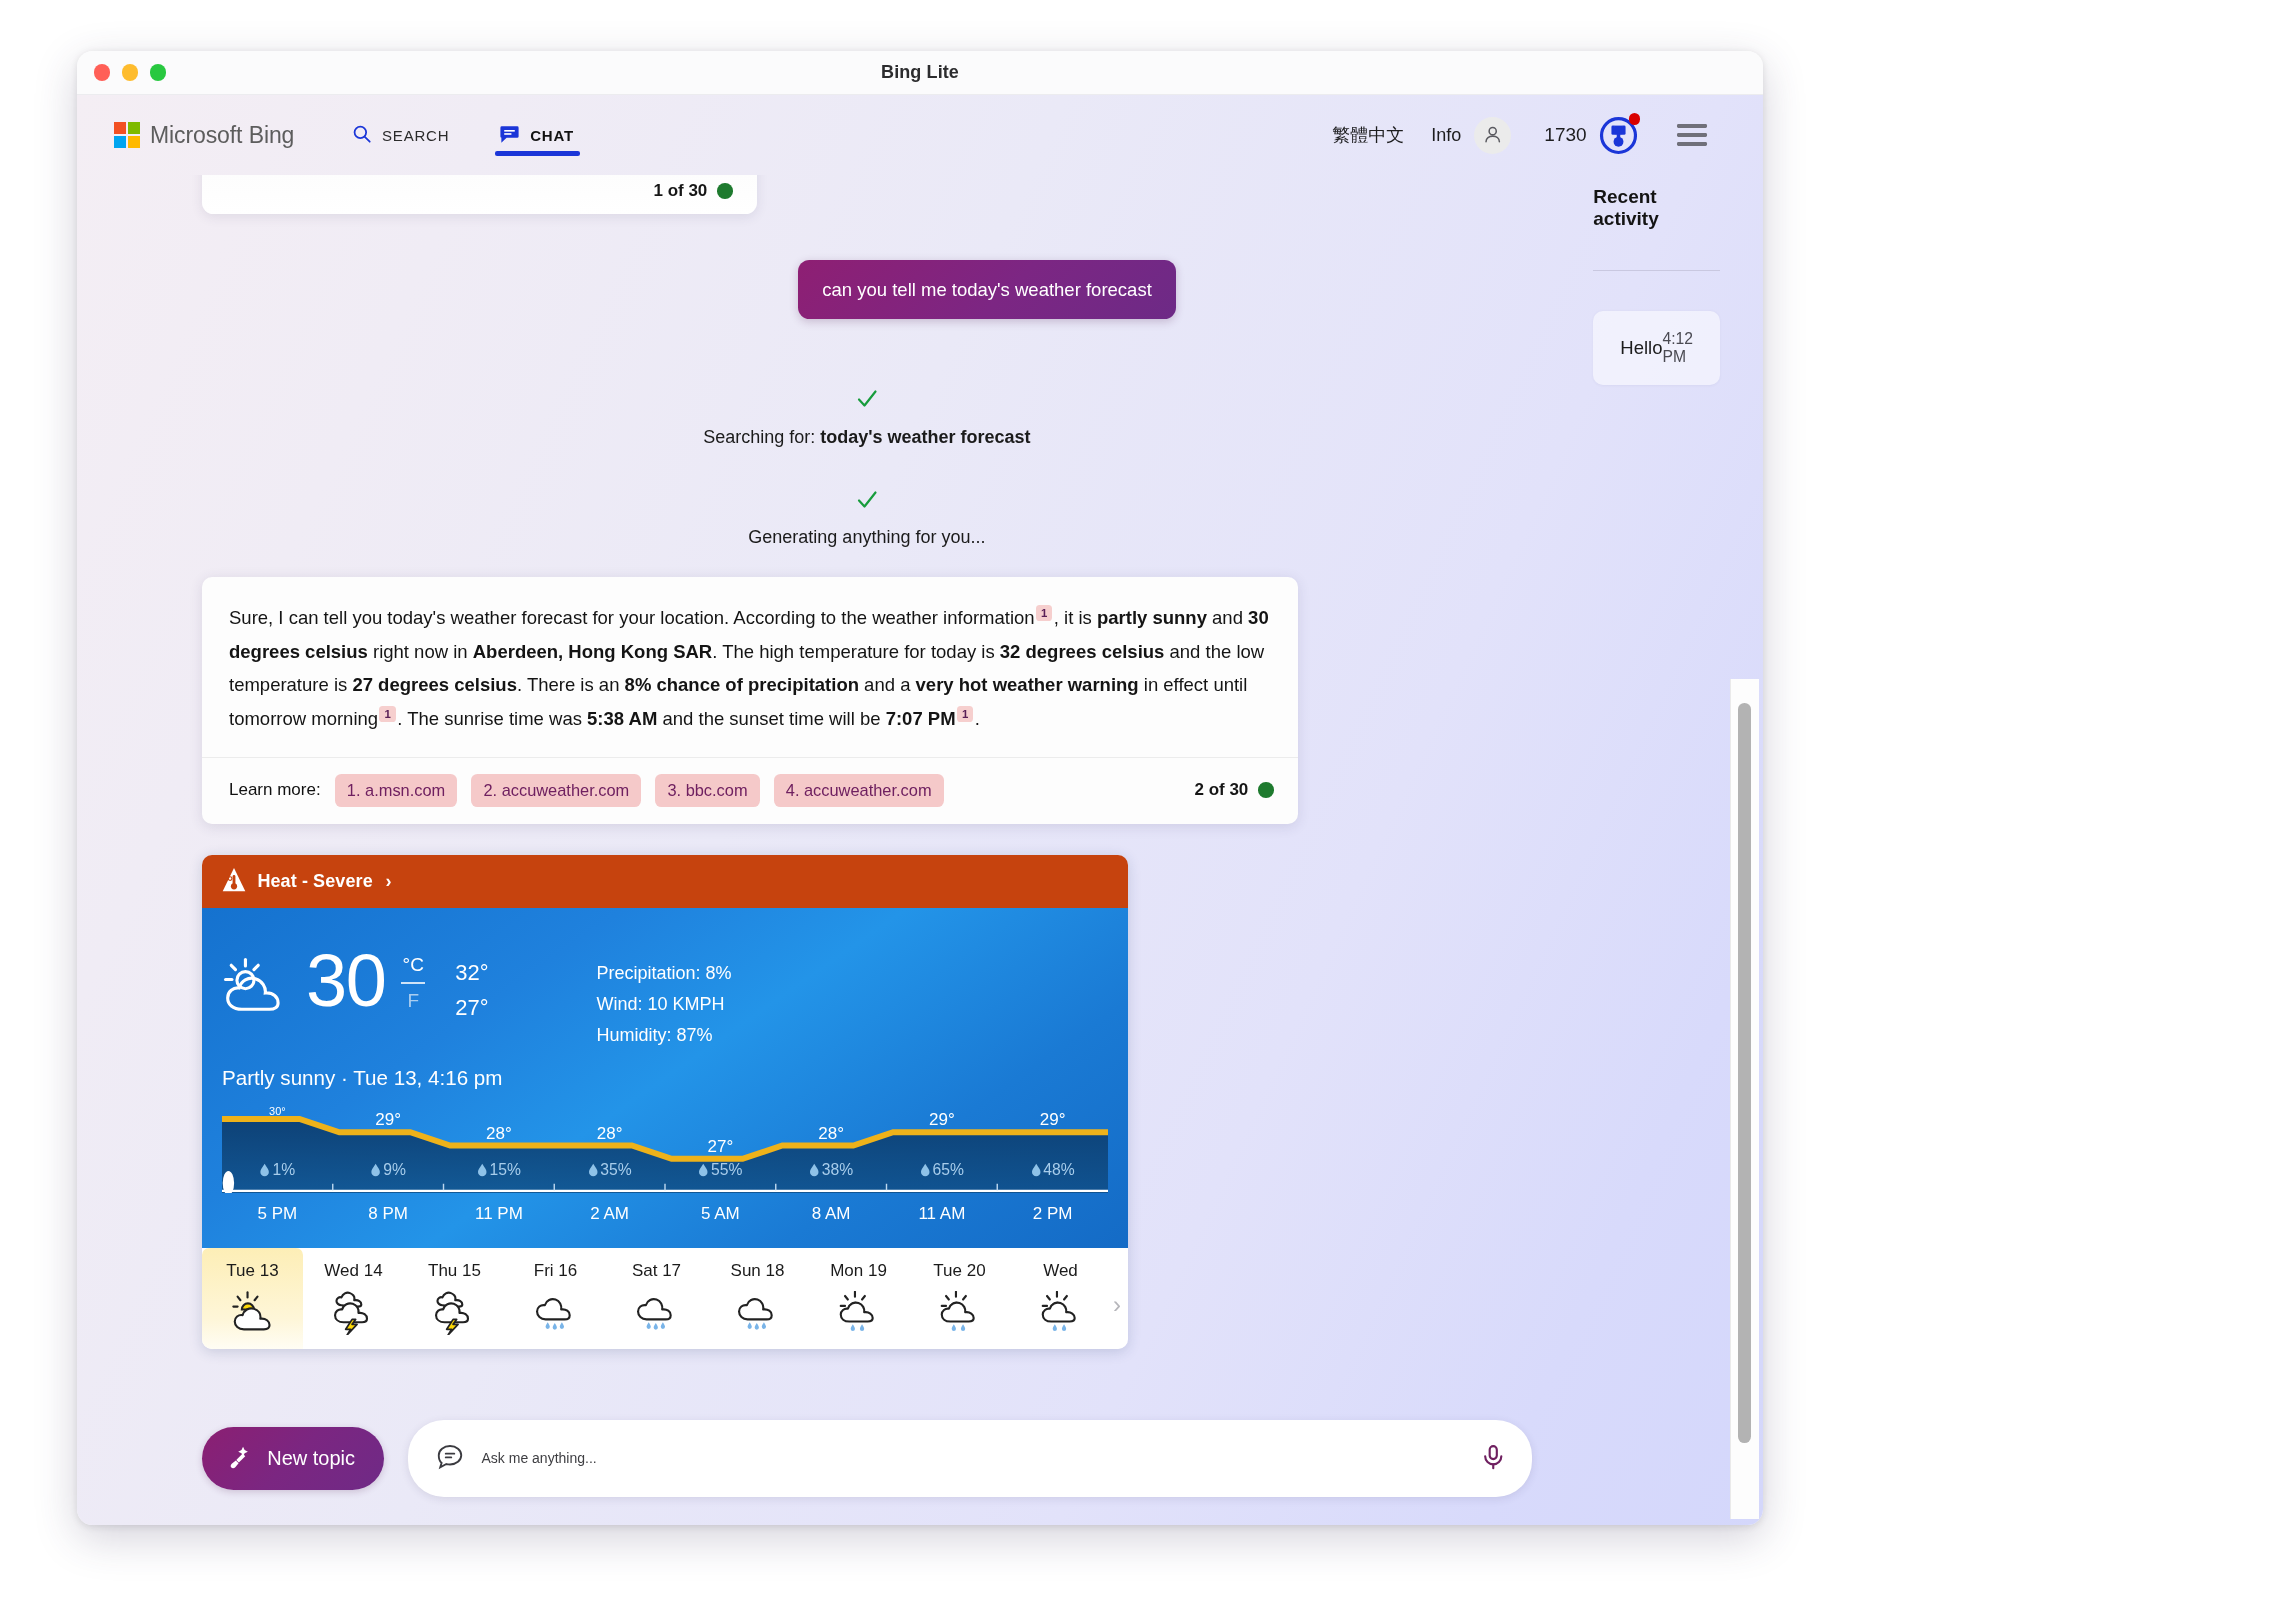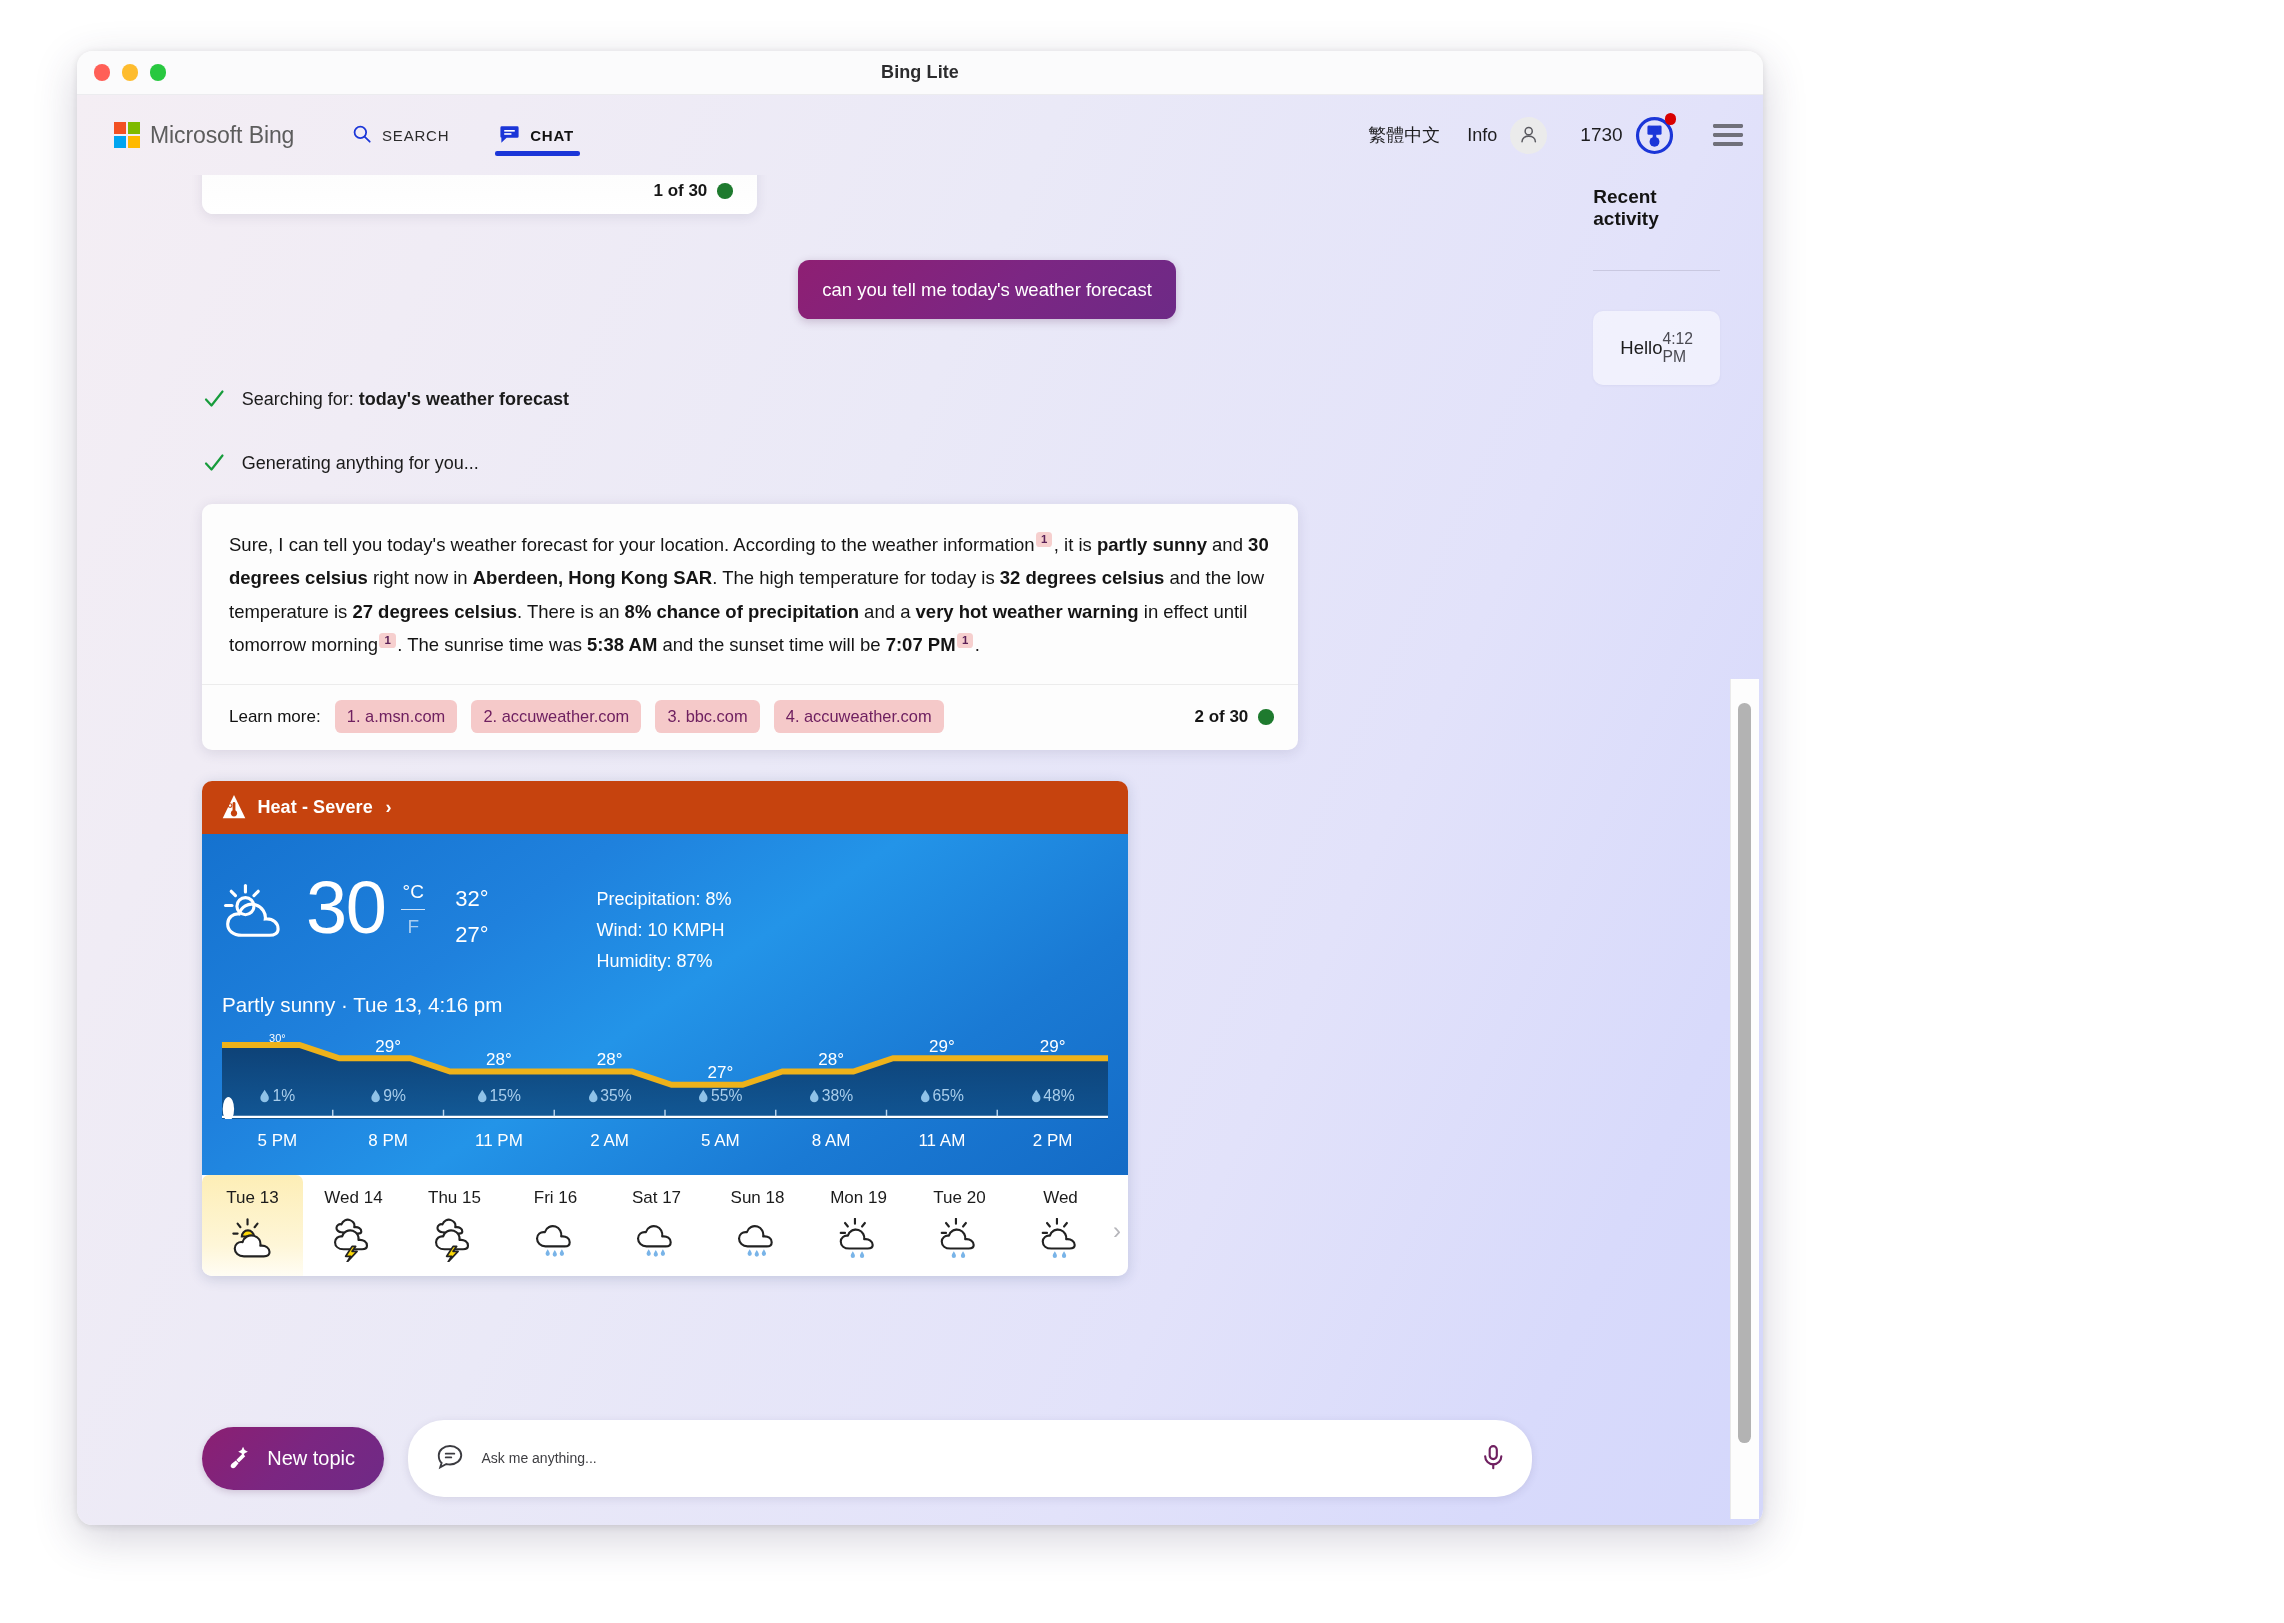--- a/index.html
+++ b/index.html
@@ -95,21 +95,21 @@
   }
   .navtab.active .lbl { color: #111; font-weight: 700; }
   .navtab .underline {
     position: absolute; left: 7.1px; right: 4.3px; bottom: 5.7px; height: 5px;
     background: #1b36d8; border-radius: 2.1px;
   }
   .tab-gap { width: 28.5px; }
 
   .hdr-right {
     margin-left: auto; display: flex; align-items: center; gap: 0;
-    padding-right: 20px;
+    padding-right: 56px;
   }
   .lang { font-size: 18px; color: #1d1d1f; margin-right: 27px; cursor: pointer; }
   .info { font-size: 18px; color: #1d1d1f; margin-right: 13px; cursor: pointer; }
   .avatar {
     width: 37px; height: 37px; border-radius: 50%;
     background: #ebebeb; display: flex; align-items: center; justify-content: center;
     cursor: pointer; margin-right: 33px;
   }
   .points { font-size: 19px; color: #1d1d1f; margin-right: 11.4px; }
   .reward { position: relative; width: 41px; height: 41px; margin-right: 38px; cursor: pointer; }
@@ -166,21 +166,21 @@
     background: linear-gradient(135deg, #8e1f73 0%, #7c2683 55%, #6d2a86 100%);
     color: #fff;
     font-size: 18.5px;
     padding: 18.5px 24px;
     border-radius: 11.4px;
     box-shadow: 0 2.1px 8.5px rgba(80,30,80,0.22);
     max-width: 641px;
   }
 
   
-  .statusline { display: flex; align-items: center; gap: 15.7px; margin-top: 40px; }
+  .statusline { display: flex; align-items: center; gap: 15.7px; margin-top: 40px; flex-direction: column; }
   .statusline.first { margin-top: 68px; }
   .check { width: 24px; height: 24px; flex: none; }
   .statustext { font-size: 18px; color: #1b1b1b; }
   .statustext b { font-weight: 700; }
 
   
   .answercard {
     margin-top: 28.5px;
     width: 1096px;
     background: #fdfdfd;

